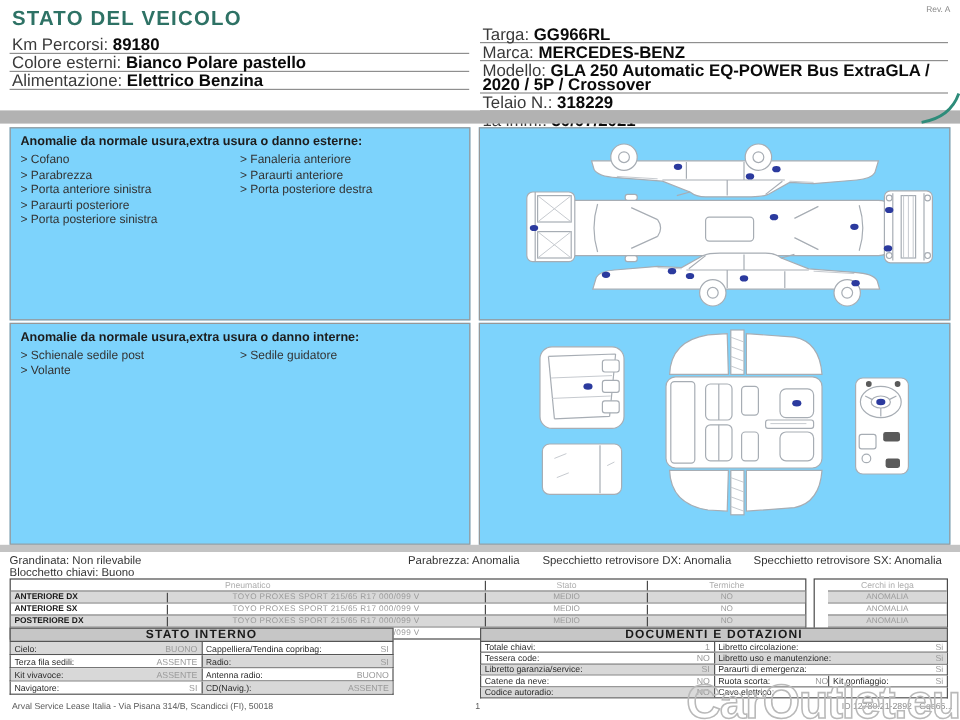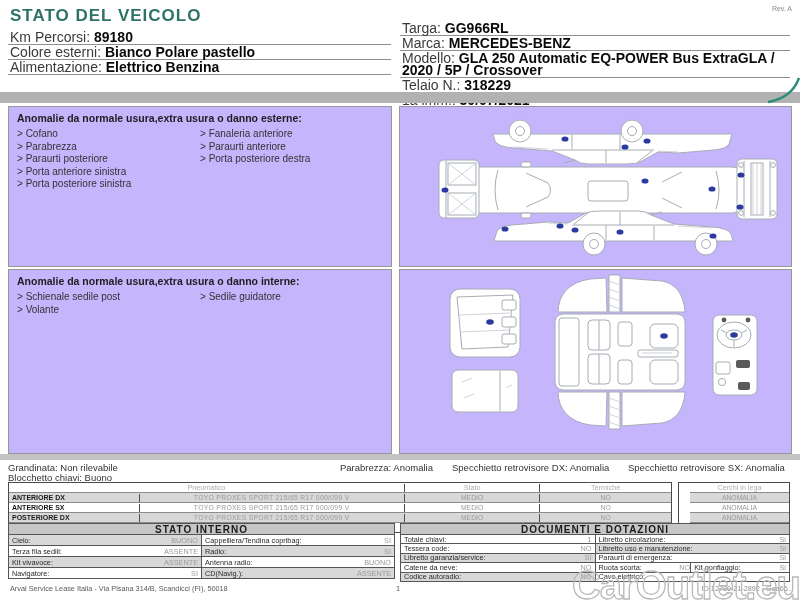--- a/index.html
+++ b/index.html
@@ -15,21 +15,21 @@
   .hcol-left{position:absolute;left:8px;top:30px;width:383px;}
   .hcol-right{position:absolute;left:400px;top:21px;width:390px;}
   .hrow{border-bottom:1px solid #8f8f8f;font-size:14px;line-height:12px;
     padding:1px 2px 1px 2px;color:#3a3a3a;}
   .hrow .val{font-weight:bold;color:#0a0a0a;}
   
   .band1{position:absolute;left:0;top:92px;width:800px;height:11px;background:#b2b2b2;}
   .band2{position:absolute;left:0;top:454px;width:800px;height:6px;background:#c3c3c3;}
   .teal-arc{position:absolute;right:0;top:76px;width:34px;height:30px;}
   
-  .abox{position:absolute;border:1px solid #979797;background:#c4b5fd;}
+  .abox{position:absolute;border:1px solid #979797;background:#7dd3fc;}
   .abox.t-l{left:8px;top:106px;width:382px;height:159px;}
   .abox.t-r{left:399px;top:106px;width:391px;height:159px;}
   .abox.b-l{left:8px;top:269px;width:382px;height:183px;}
   .abox.b-r{left:399px;top:269px;width:391px;height:183px;}
   .abox h3{margin:5px 8px 4px 8px;font-size:10.5px;color:#1d1d1d;}
   .itemcols{display:flex;margin:0 8px;}
   .itemcol{width:50%;}
   .item{font-size:10px;line-height:12.5px;color:#333;}
   .item::before{content:">\00a0 ";color:#333;}
   
@@ -56,21 +56,21 @@
   .c-stato{width:136px;text-align:center;color:#9a9a9a;border-left:1px solid #4a4a4a;}
   .c-term{width:132px;text-align:center;color:#9a9a9a;border-left:1px solid #4a4a4a;}
   .c-cer{width:100%;text-align:center;color:#9a9a9a;}
   .thead .tc{color:#aeaeae;font-size:7.2px;}
   .shaded{background:#d8d8d8;}
   
   .btitle{height:12px;background:#c6c6c6;border:1px solid #555;box-sizing:border-box;
     text-align:center;font-size:10px;font-weight:bold;color:#1a1a1a;line-height:12px;
     letter-spacing:1px;}
   .btable{position:absolute;box-sizing:border-box;}
-  .btable.si{left:8px;top:523px;width:387px;}
+  .btable.si{left:8px;top:523px;width:320px;}
   .btable.doc{left:400px;top:523px;width:390px;}
   .brow{display:flex;border:1px solid #555;border-top:none;box-sizing:border-box;background:#fff;}
   .si .brow{height:11px;}
   .doc .brow{height:9.4px;}
   .pair{display:flex;flex:1;box-sizing:border-box;padding:0 3px;align-items:center;overflow:hidden;}
   .pair + .pair{border-left:1px solid #555;}
   .plabel{flex:1;font-size:7.3px;color:#2a2a2a;white-space:nowrap;overflow:hidden;}
   .pvalue{font-size:7.3px;color:#9a9a9a;white-space:nowrap;}
   .minipair{display:flex;flex:1;align-items:center;overflow:hidden;}
   .minipair + .minipair{border-left:1px solid #555;padding-left:3px;}
@@ -107,22 +107,22 @@
 <svg class="teal-arc" viewBox="0 0 34 30">
   <path d="M33,2 Q26,22 2,26" fill="none" stroke="#2e8c7a" stroke-width="2.4"></path>
 </svg>
 
 <div class="abox t-l">
   <h3>Anomalie da normale usura,extra usura o danno esterne:</h3>
   <div class="itemcols">
     <div class="itemcol">
       <div class="item">Cofano</div>
       <div class="item">Parabrezza</div>
+      <div class="item">Porta anteriore sinistra</div>
       <div class="item">Paraurti posteriore</div>
-      <div class="item">Porta anteriore sinistra</div>
       <div class="item">Porta posteriore sinistra</div>
     </div>
     <div class="itemcol">
       <div class="item">Fanaleria anteriore</div>
       <div class="item">Paraurti anteriore</div>
       <div class="item">Porta posteriore destra</div>
     </div>
   </div>
 </div>
 

